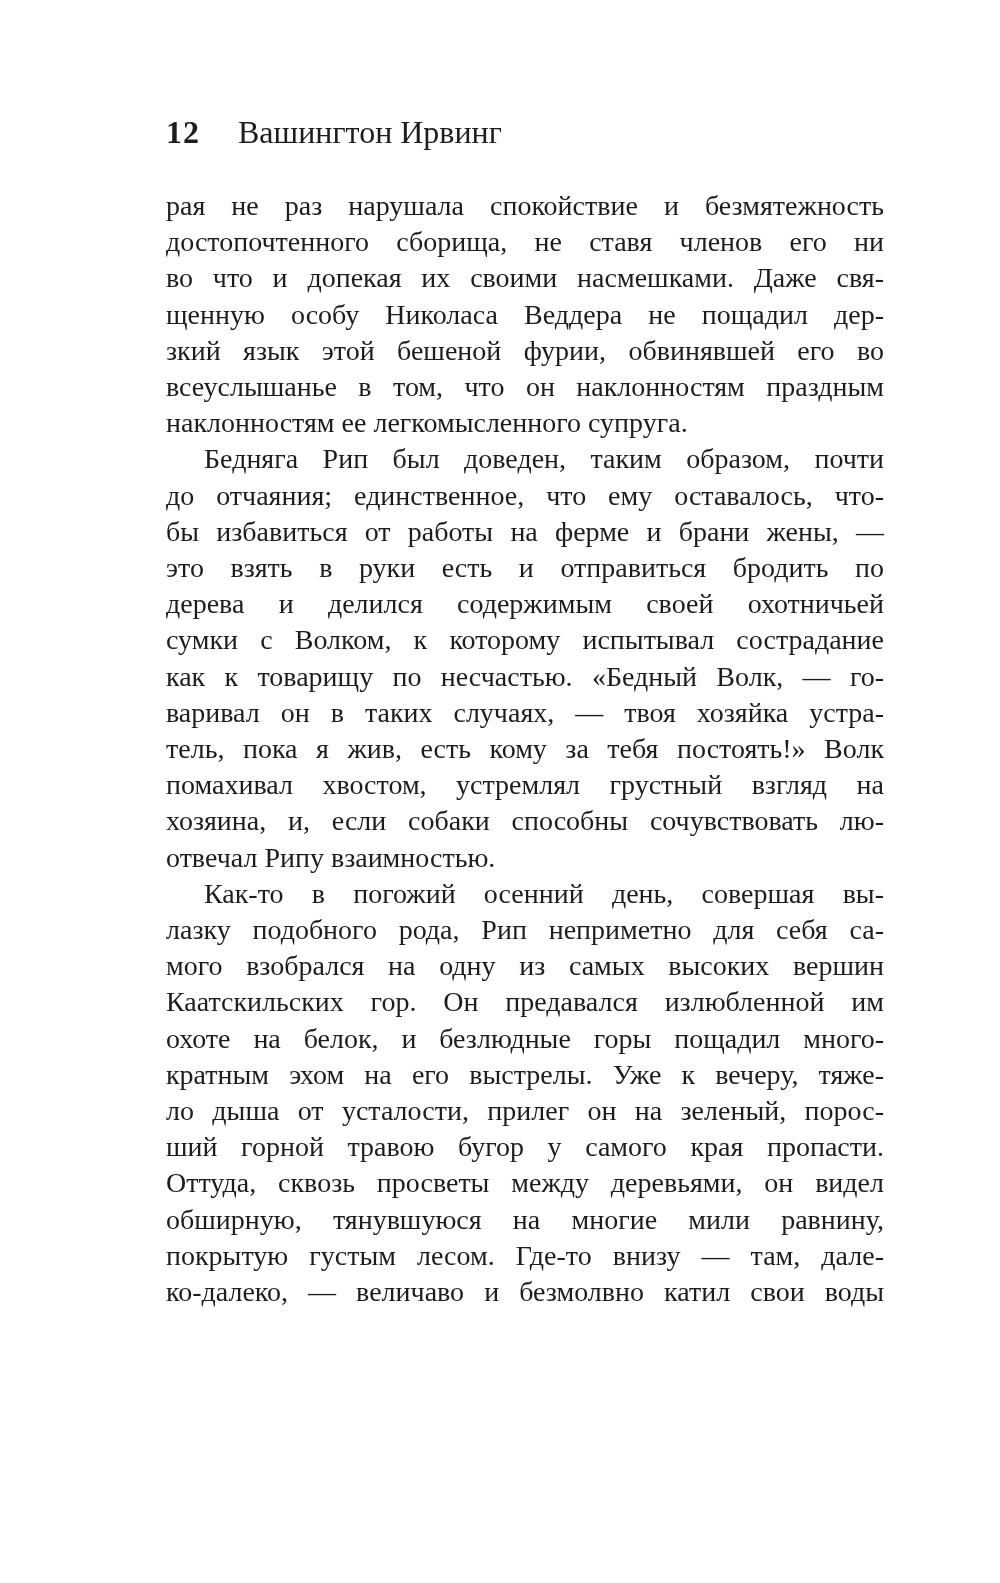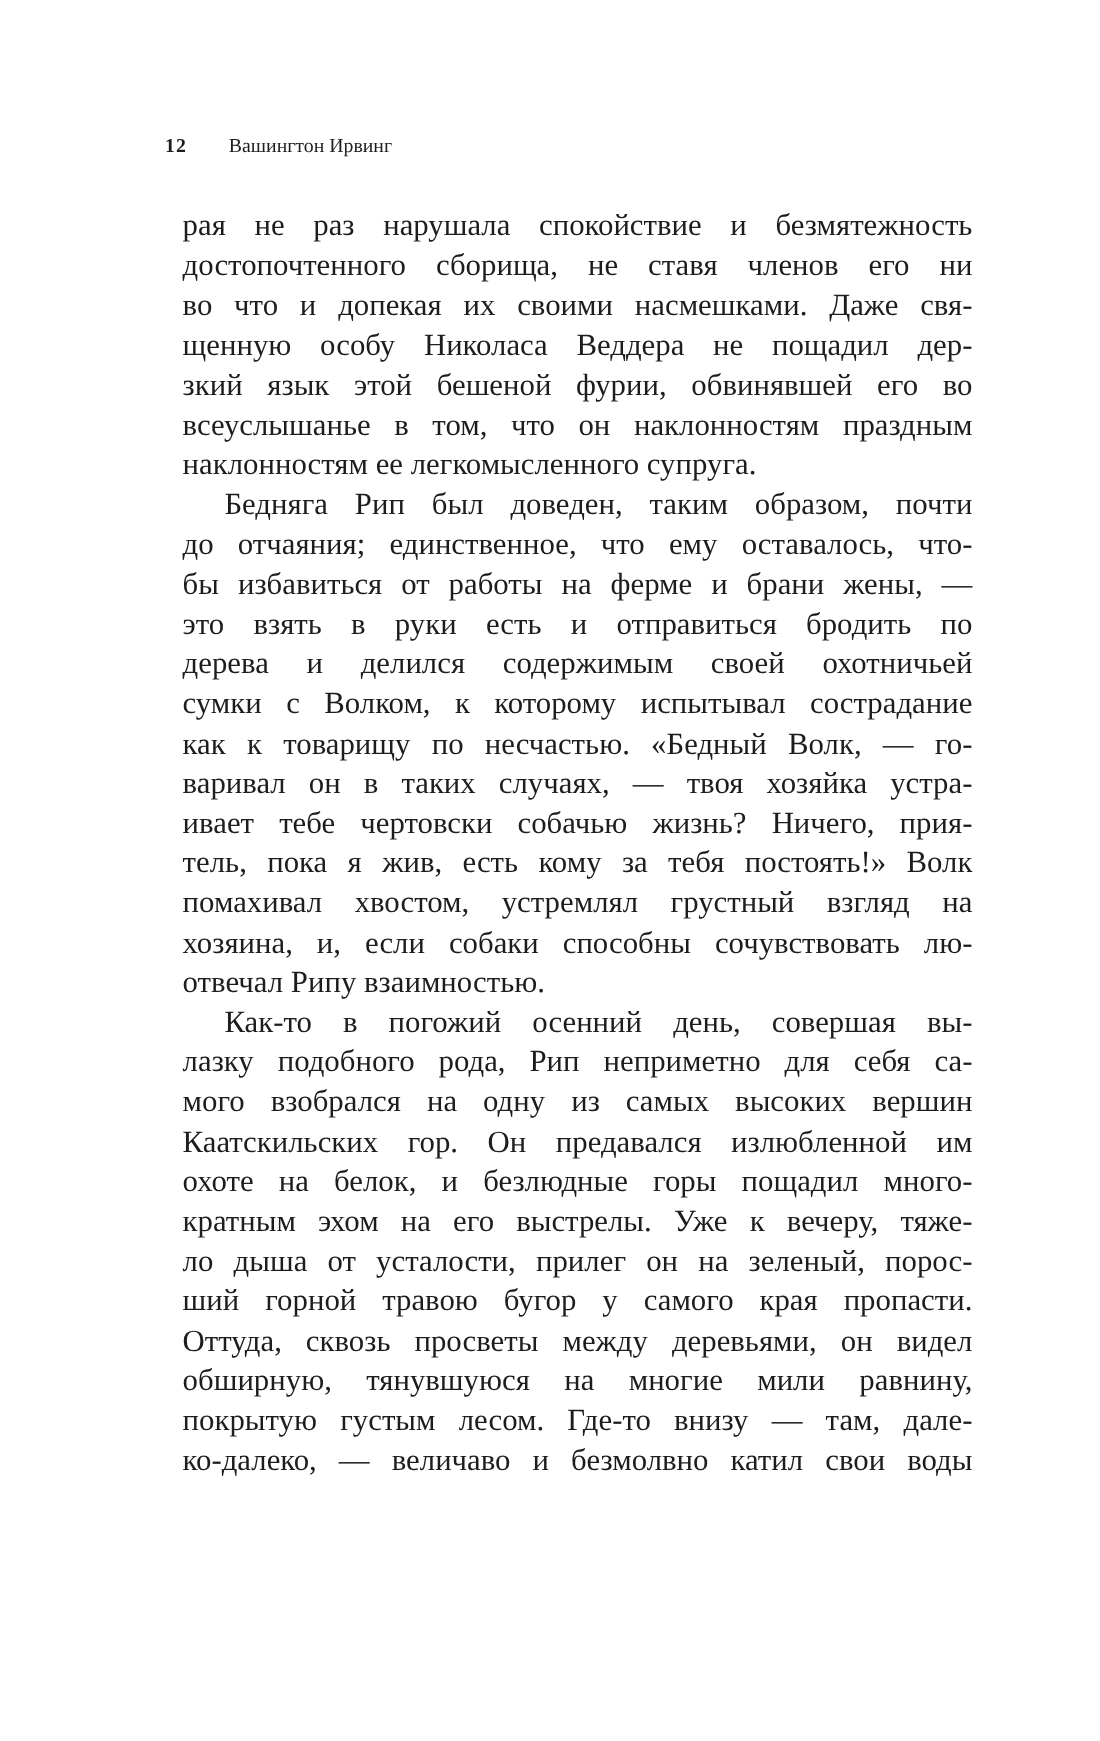--- a/index.html
+++ b/index.html
@@ -11,23 +11,23 @@
     position: relative;
     width: 1000px;
     height: 1583px;
     background: #ffffff;
     overflow: hidden;
     font-family: "Liberation Serif", "DejaVu Serif", serif;
     color: #1d1d1d;
   }
   .running-header {
     position: absolute;
-    left: 150px;
+    left: 166px;
     top: 116px;
-    font-size: 18px;
+    font-size: 32px;
     line-height: 32px;
     white-space: nowrap;
   }
   .page-number {
     font-weight: bold;
     letter-spacing: 1px;
     margin-right: 38px;
   }
   .author {
     font-weight: normal;
@@ -74,21 +74,20 @@
       </div>
       <div class="paragraph">
         <div class="line indent">Бедняга Рип был доведен, таким образом, почти</div>
         <div class="line">до отчаяния; единственное, что ему оставалось, что-</div>
         <div class="line">бы избавиться от работы на ферме и брани жены, —</div>
         <div class="line">это взять в руки есть и отправиться бродить по</div>
         <div class="line">дерева и делился содержимым своей охотничьей</div>
         <div class="line">сумки с Волком, к которому испытывал сострадание</div>
         <div class="line">как к товарищу по несчастью. «Бедный Волк, — го-</div>
         <div class="line">варивал он в таких случаях, — твоя хозяйка устра-</div>
-        <div class="line">ивает тебе чертовски собачью жизнь? Ничего, прия-</div>
         <div class="line">тель, пока я жив, есть кому за тебя постоять!» Волк</div>
         <div class="line">помахивал хвостом, устремлял грустный взгляд на</div>
         <div class="line">хозяина, и, если собаки способны сочувствовать лю-</div>
         <div class="line no-justify">отвечал Рипу взаимностью.</div>
       </div>
       <div class="paragraph">
         <div class="line indent">Как-то в погожий осенний день, совершая вы-</div>
         <div class="line">лазку подобного рода, Рип неприметно для себя са-</div>
         <div class="line">мого взобрался на одну из самых высоких вершин</div>
         <div class="line">Каатскильских гор. Он предавался излюбленной им</div>

